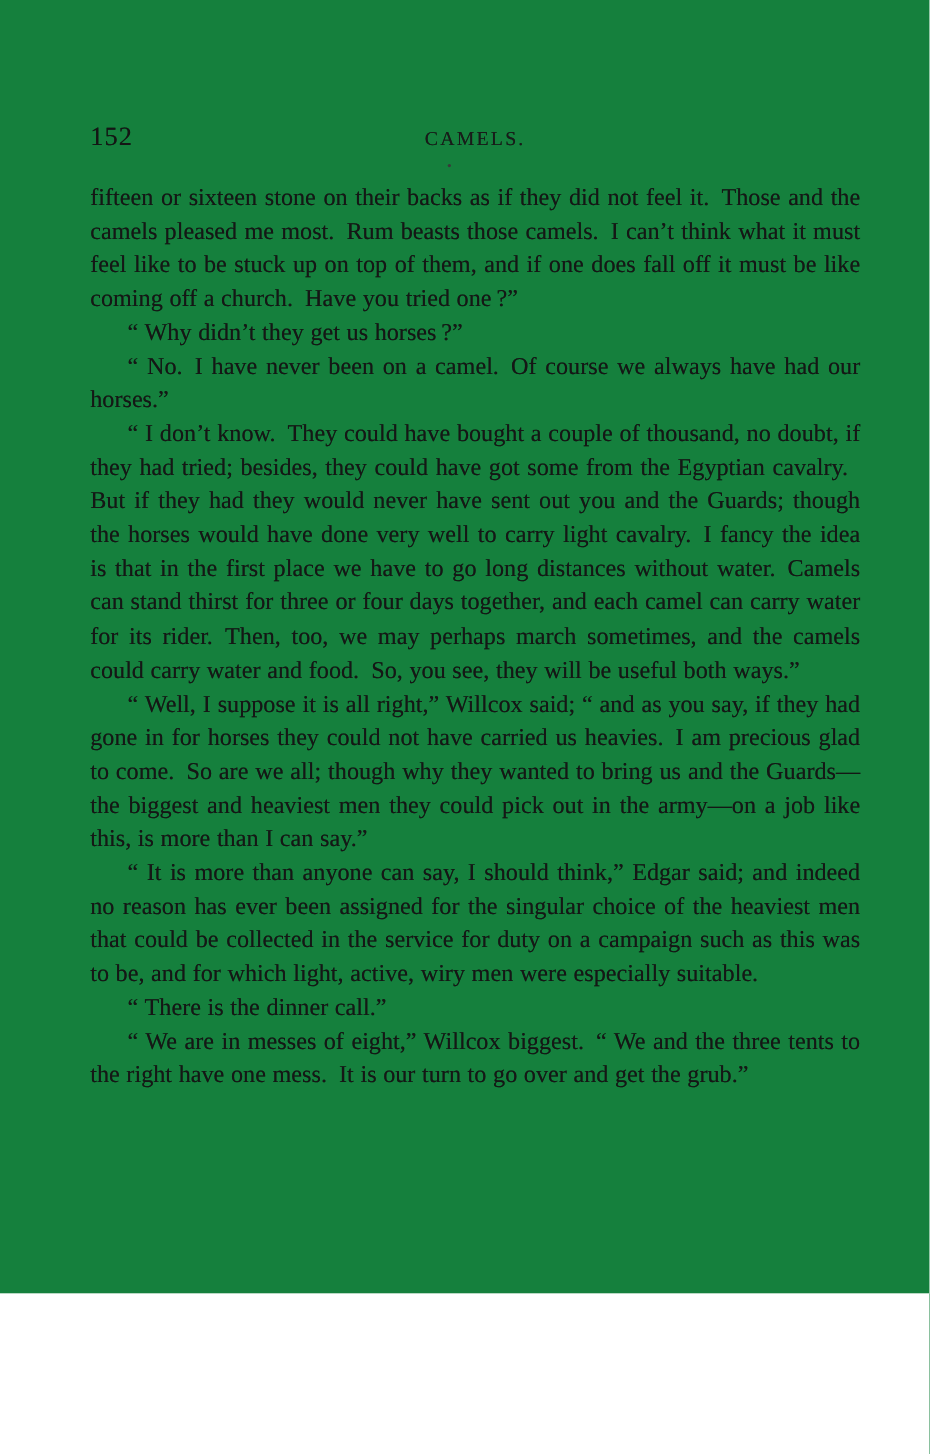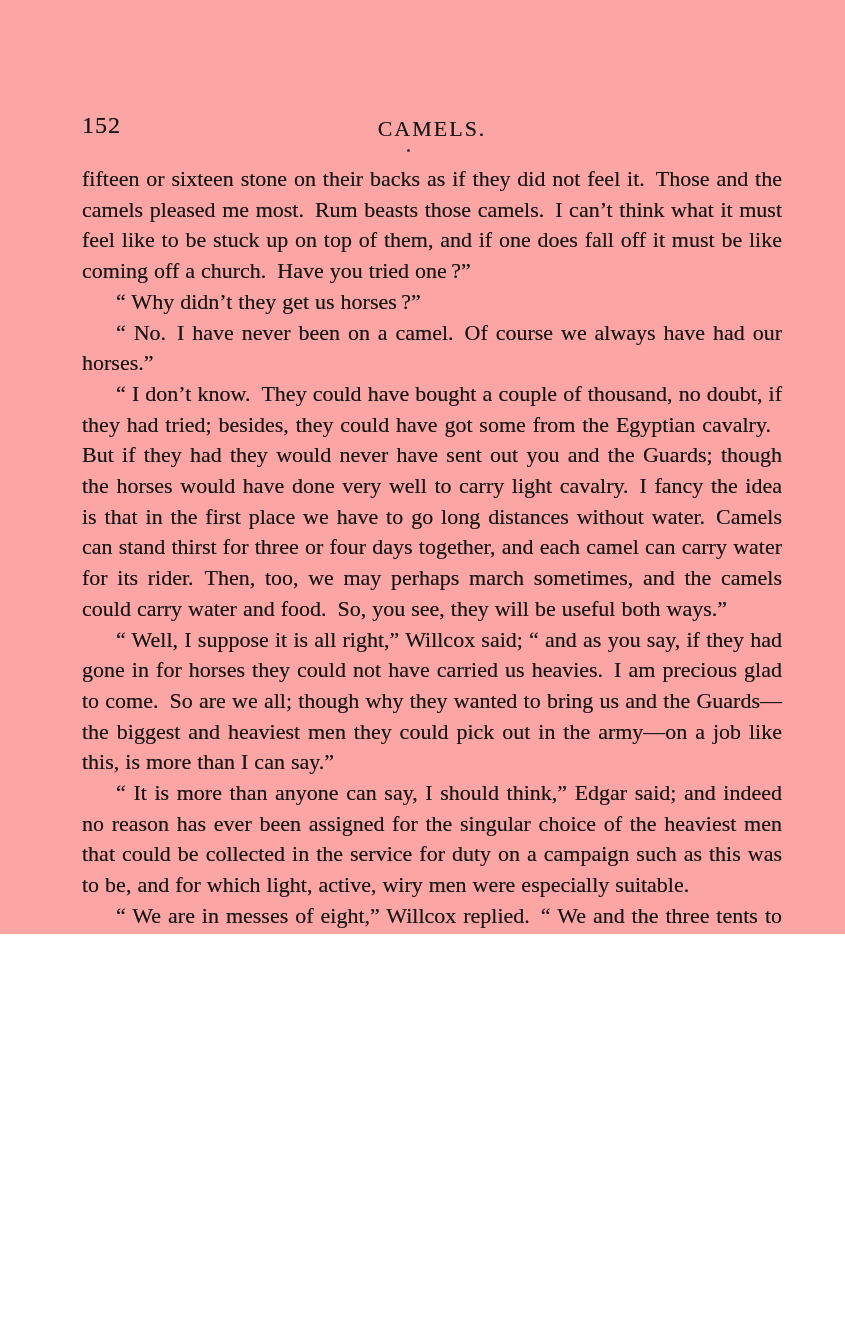--- a/index.html
+++ b/index.html
@@ -4,22 +4,22 @@
 <style>
   * { box-sizing: border-box; }
   html, body {
     margin: 0;
     padding: 0;
     background: #ffffff;
   }
   .page {
     position: relative;
     width: 845px;
-    height: 934px;
-    background: #fca5a5;
+    height: 1176px;
+    background: #15803d;
     overflow: hidden;
     font-family: "Liberation Serif", serif;
     color: #131313;
   }
   .running-head {
     position: absolute;
     top: 110px;
     left: 82px;
     width: 700px;
     height: 34px;
@@ -32,21 +32,21 @@
     letter-spacing: 1px;
     color: #151515;
     text-shadow: 0 0 0.5px rgba(0,0,0,0.55);
   }
   .head-title {
     position: absolute;
     left: 0;
     right: 0;
     top: 6px;
     text-align: center;
-    font-size: 22px;
+    font-size: 18px;
     letter-spacing: 2px;
     color: #1a1a1a;
     text-shadow: 0 0 0.5px rgba(0,0,0,0.55);
   }
   .body-text {
     position: absolute;
     top: 164px;
     left: 82px;
     width: 700px;
     font-size: 22px;
@@ -82,19 +82,20 @@
     <span class="head-title">CAMELS.</span>
   </div>
 
   <div class="body-text">
     <p class="no-indent">fifteen or sixteen stone on their backs as if they did not feel it. Those and the camels pleased me most. Rum beasts those camels. I can’t think what it must feel like to be stuck up on top of them, and if one does fall off it must be like coming off a church. Have you tried one ?”</p>
     <p>“ Why didn’t they get us horses ?”</p>
     <p>“ No. I have never been on a camel. Of course we always have had our horses.”</p>
     <p>“ I don’t know. They could have bought a couple of thousand, no doubt, if they had tried; besides, they could have got some from the Egyptian cavalry. But if they had they would never have sent out you and the Guards; though the horses would have done very well to carry light cavalry. I fancy the idea is that in the first place we have to go long distances without water. Camels can stand thirst for three or four days together, and each camel can carry water for its rider. Then, too, we may perhaps march sometimes, and the camels could carry water and food. So, you see, they will be useful both ways.”</p>
     <p>“ Well, I suppose it is all right,” Willcox said; “ and as you say, if they had gone in for horses they could not have carried us heavies. I am precious glad to come. So are we all; though why they wanted to bring us and the Guards—the biggest and heaviest men they could pick out in the army—on a job like this, is more than I can say.”</p>
     <p>“ It is more than anyone can say, I should think,” Edgar said; and indeed no reason has ever been assigned for the singular choice of the heaviest men that could be collected in the service for duty on a campaign such as this was to be, and for which light, active, wiry men were especially suitable.</p>
-    <p>“ We are in messes of eight,” Willcox replied. “ We and the three tents to the right have one mess. It is our turn to go over and get the grub.”</p>
+    <p>“ There is the dinner call.”</p>
+    <p>“ We are in messes of eight,” Willcox biggest. “ We and the three tents to the right have one mess. It is our turn to go over and get the grub.”</p>
   </div>
 
   <div class="speck speck-under-title"></div>
   <div class="speck speck-bottom-left"></div>
 
 </div>
 
 </body></html>

